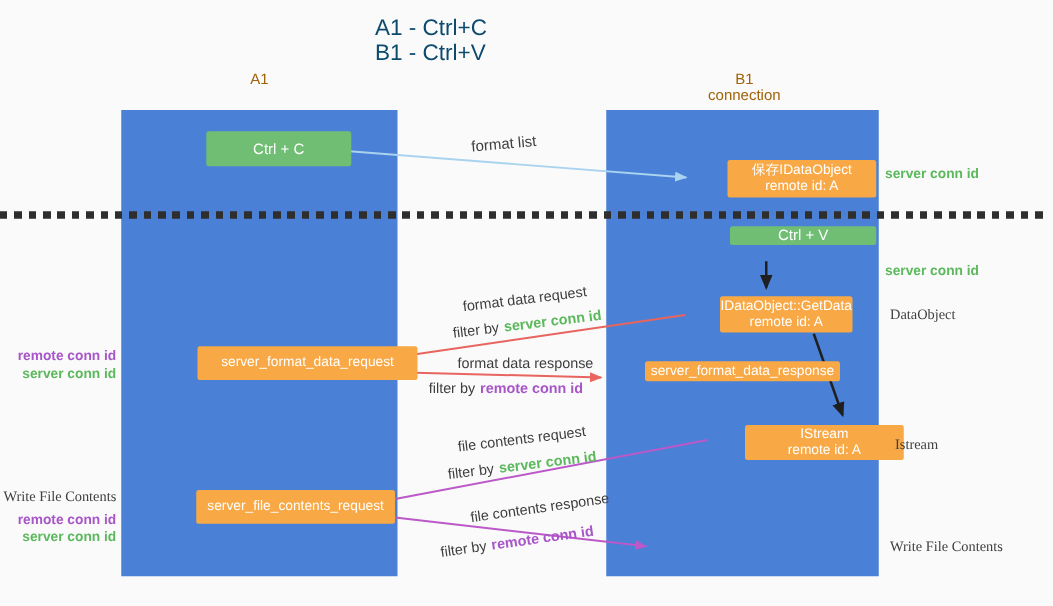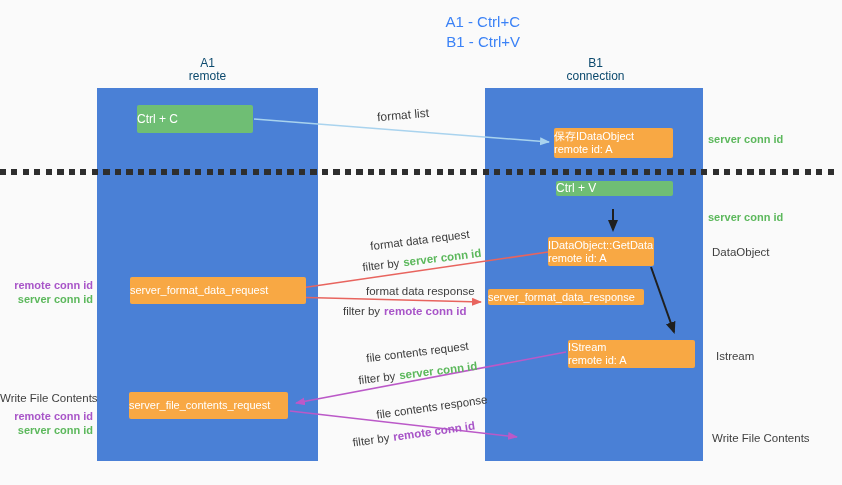--- a/index.html
+++ b/index.html
@@ -3,61 +3,60 @@
 <meta charset="utf-8">
 <style>
   * { margin: 0; padding: 0; box-sizing: border-box; }
   html, body { background: #fafafa; font-family: "Liberation Sans", sans-serif; }
   .canvas {
     position: relative; width: 842px; height: 485px; overflow: hidden;
     background: #fafafa; color: #3d3d3d;
   }
   .abs { position: absolute; }
   .title {
-    left: 300px; top: 12px; width: 220px; text-align: right;
-    font-size: 15px; color: #3b82f6; line-height: 20px;
+    left: 300px; top: 12px; width: 220px; text-align: left;
+    font-size: 18px; color: #0c4a6e; line-height: 20px;
   }
-  .col-header { top: 57px; width: 221px; text-align: center; font-size: 12px; color: #0c4a6e; line-height: 13px; }
+  .col-header { top: 57px; width: 221px; text-align: center; font-size: 12px; color: #a16207; line-height: 13px; }
   .lifeline { top: 88px; width: 221px; height: 373px; background: #4a80d6; z-index: 1; }
   .divider {
     left: 0; top: 169px; width: 836px; height: 6px; z-index: 2;
     background: repeating-linear-gradient(to right, #2e2e2e 0 6px, transparent 6px 11.5px);
   }
   .arrows { left: 0; top: 0; z-index: 3; pointer-events: none; }
   .node {
-    z-index: 4; color: #fff; font-size: 11px; 
+    z-index: 4; color: #fff; font-size: 11px; text-align: center;
     display: flex; flex-direction: column; justify-content: center; border-radius: 2px;
-    line-height: 13px; white-space: nowrap;
+    line-height: 13px; white-space: nowrap; margin-left: 28px;
   }
   .green-node { background: #6fbe74; font-size: 12px; }
   .orange-node { background: #f8a844; }
   .lbl { z-index: 4; font-size: 11.5px; white-space: nowrap; color: #3d3d3d; }
   .tilt7 { transform: rotate(-7deg); }
   .tilt8 { transform: rotate(-8deg); }
   .tilt5 { transform: rotate(-5deg); }
   .green-text { color: #5cb85c; font-weight: bold; }
   .purple-text { color: #a855c8; font-weight: bold; }
   .side-right { z-index: 4; font-size: 11.5px; white-space: nowrap; }
   .side-left-block { z-index: 4; width: 93px; text-align: right; font-size: 11px; line-height: 14px; white-space: nowrap; }
-  .dark { color: #3f3f3f; font-weight: normal; font-size: 11.5px; }
+  .dark { color: #3f3f3f; font-weight: normal; font-size: 11.5px; font-family: Liberation Serif, serif; }
   .mr { margin-right: 4px; }
 </style>
 </head>
 <body>
 
 <div class="canvas">
 
   <div class="abs title">
     <div>A1 - Ctrl+C</div>
     <div>B1 - Ctrl+V</div>
   </div>
 
   <div class="abs col-header" style="left:97px">
     <div>A1</div>
-    <div>remote</div>
   </div>
   <div class="abs col-header" style="left:485px">
     <div>B1</div>
     <div>connection</div>
   </div>
 
   <div class="abs lifeline" style="left:97px"></div>
   <div class="abs lifeline" style="left:485px; width:218px"></div>
 
   <div class="abs divider"></div>

